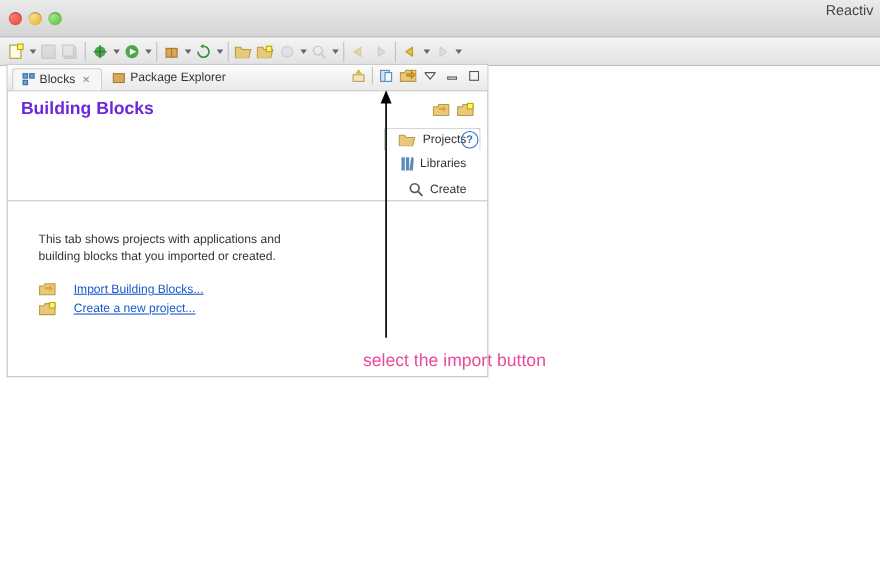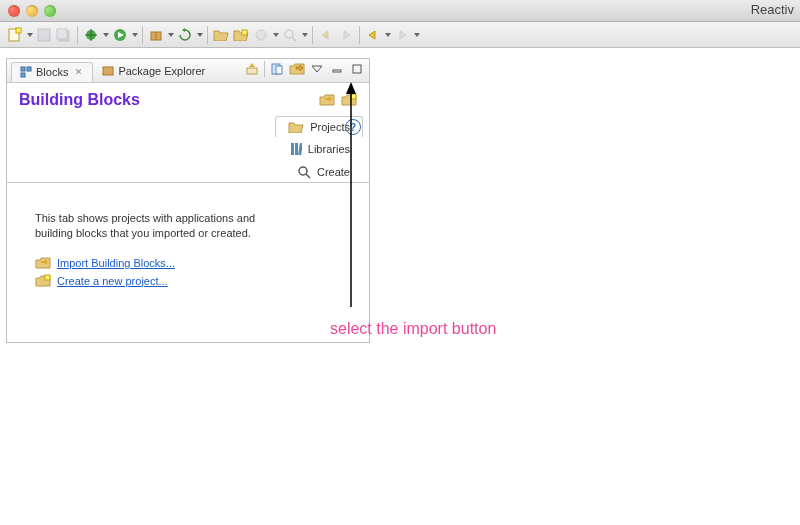--- a/index.html
+++ b/index.html
@@ -1,48 +1,48 @@
 <!DOCTYPE html>
 <html><head>
 <meta charset="utf-8">
 <style>
 * { box-sizing: border-box; margin: 0; padding: 0; }
 body { font-family: "Lucida Grande", Arial, sans-serif; font-size: 11px; background: #fff; width: 800px; height: 525px; overflow: hidden; position: relative; }
-.titlebar { height: 22px; background: linear-gradient(#ebebeb, #d4d4d4); border-bottom: 1px solid #b0b0b0; display: flex; align-items: center; padding: 0 8px; position: relative; }
+.titlebar { height: 34px; background: linear-gradient(#ebebeb, #d4d4d4); border-bottom: 1px solid #b0b0b0; display: flex; align-items: center; padding: 0 8px; position: relative; }
 .traffic { display: flex; gap: 6px; }
 .traffic span { width: 12px; height: 12px; border-radius: 50%; display: inline-block; box-shadow: inset 0 1px 1px rgba(0,0,0,.25); }
 .t-red { background: radial-gradient(circle at 30% 30%, #ff7d70, #e2443a); }
 .t-yellow { background: radial-gradient(circle at 30% 30%, #ffe08a, #e1a82c); }
 .t-green { background: radial-gradient(circle at 30% 30%, #a1e989, #58b737); }
 .title-txt { position: absolute; right: 6px; top: 2px; color: #444; font-size: 13px; }
 .toolbar { height: 26px; background: linear-gradient(#f4f4f4, #e2e2e2); border-bottom: 1px solid #bcbcbc; display: flex; align-items: center; gap: 2px; padding: 0 6px; }
 .tbtn { width: 18px; height: 18px; display: flex; align-items: center; justify-content: center; border-radius: 2px; }
 .tbtn.disabled { opacity: .4; }
 .sep { width: 1px; height: 18px; background: #c0c0c0; margin: 0 2px; }
 .dd { width: 7px; height: 18px; display: flex; align-items: center; justify-content: center; }
 .dd::after { content: ""; border-left: 3px solid transparent; border-right: 3px solid transparent; border-top: 4px solid #666; }
-.panel { position: absolute; left: 6px; top: 58px; width: 364px; border: 1px solid #c0c0c0; background: #fff; }
+.panel { position: absolute; left: 6px; top: 58px; width: 438px; border: 1px solid #c0c0c0; background: #fff; }
 .view-tabs { height: 24px; background: linear-gradient(#fcfcfc,#e9e9e9); border-bottom: 1px solid #c8c8c8; display: flex; align-items: center; padding-left: 4px; position: relative; }
 .vtab { height: 20px; padding: 0 8px; display: flex; align-items: center; gap: 4px; font-size: 11px; color: #333; border: 1px solid transparent; border-bottom: none; border-radius: 3px 3px 0 0; }
 .vtab.active { background: #f6f6f6; border-color: #c8c8c8; position: relative; top: 1px; }
 .close-x { width: 12px; height: 12px; color: #888; font-size: 9px; display: flex; align-items: center; justify-content: center; }
 .view-actions { position: absolute; right: 4px; top: 2px; display: flex; align-items: center; gap: 4px; }
 .ibtn { width: 16px; height: 16px; display: flex; align-items: center; justify-content: center; }
 .vsep { width: 1px; height: 16px; background: #c0c0c0; }
 .panel-head { padding: 8px 12px 6px; display: flex; align-items: center; }
 .panel-title { color: #6d28d9; font-weight: bold; font-size: 16px; flex: 1; }
 .head-actions { display: flex; gap: 6px; }
 .inner-tabs { display: flex; border-bottom: 1px solid #c8c8c8; padding: 0 6px; align-items: flex-end; position: relative; flex-direction: column; }
 .itab { padding: 4px 12px; display: flex; align-items: center; gap: 6px; font-size: 11px; color: #333; border: 1px solid transparent; border-bottom: none; border-radius: 3px 3px 0 0; position: relative; top: 1px; }
 .itab.active { background: #fff; border-color: #c8c8c8; }
 .help-ico { position: absolute; right: 8px; top: 4px; width: 16px; height: 16px; border: 1px solid #2a6ec2; border-radius: 50%; color: #2a6ec2; font-size: 10px; display: flex; align-items: center; justify-content: center; font-weight: bold; }
 .panel-body { padding: 28px 28px 50px; }
 .desc { color: #333; font-size: 11px; line-height: 1.4; max-width: 260px; }
 .links { margin-top: 14px; }
-.linkrow { display: flex; align-items: center; gap: 6px; margin-bottom: 4px; }
+.linkrow { display: flex; align-items: center; gap: 16px; margin-bottom: 4px; }
 .linkrow a { color: #1a5bcc; text-decoration: underline; font-size: 11px; }
 .annotation { position: absolute; left: 330px; top: 320px; font-size: 16px; font-family: Helvetica, Arial, sans-serif; color: #ec4899; }
 .arrow-svg { position: absolute; left: 336px; top: 82px; pointer-events: none; }
 
 svg { display: block; }
 </style>
 </head>
 <body>
 
 <div class="titlebar">

